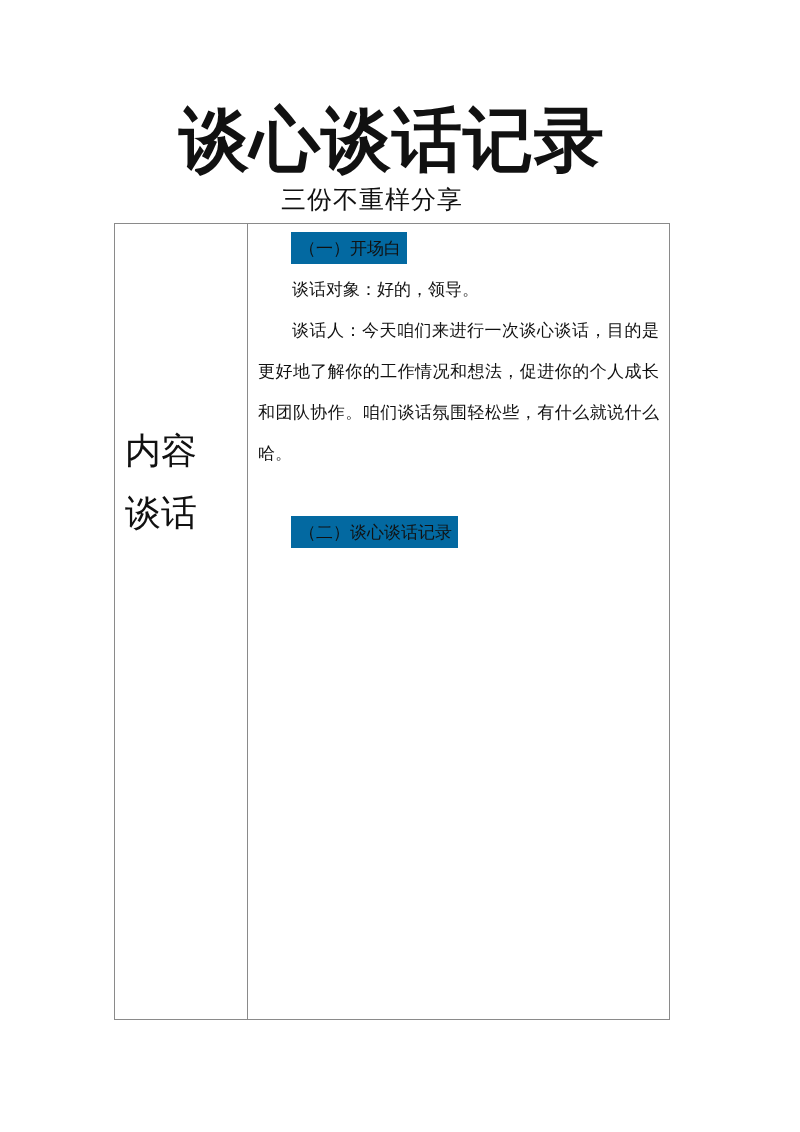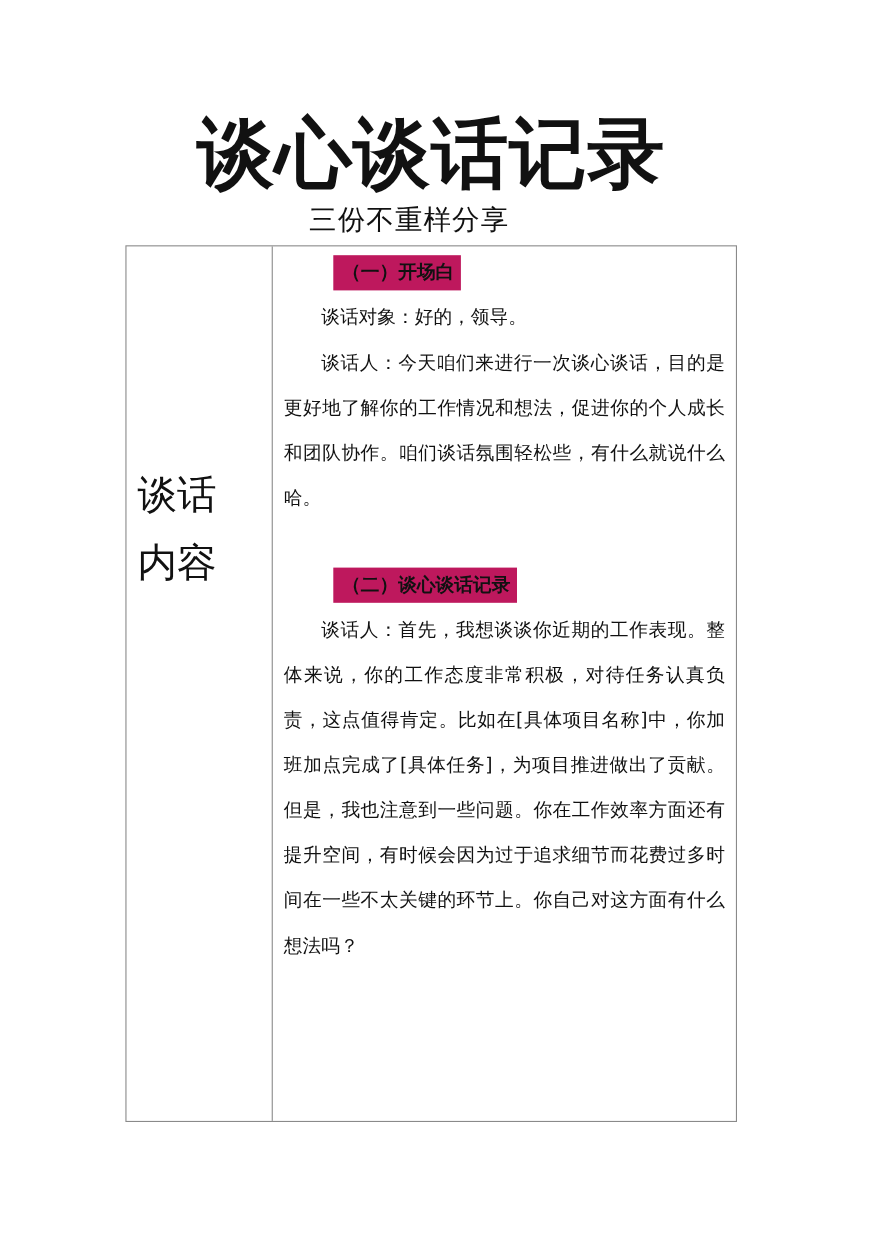--- a/index.html
+++ b/index.html
@@ -7,42 +7,41 @@
          font-family: "DejaVu Sans", "Liberation Sans", sans-serif; color: #111; }
   .title { position: absolute; left: 0; top: 98px; width: 784px; text-align: center;
            font-size: 70px; font-weight: bold; letter-spacing: 1px; line-height: 84px; }
   .subtitle { position: absolute; left: 0; top: 180px; width: 744px; text-align: center;
               font-size: 25px; line-height: 40px; letter-spacing: 1px; }
   .table { position: absolute; left: 114px; top: 223px; width: 556px; height: 797px;
            border: 1px solid #8a8a8a; box-sizing: border-box; display: flex; }
   .left-cell { width: 133px; border-right: 1px solid #8a8a8a; box-sizing: border-box; position: relative; }
   .left-label { position: absolute; left: 10px; top: 196px; font-size: 36px; line-height: 62px; font-weight: normal; }
   .right-cell { flex: 1; padding: 4px 10px 0 10px; box-sizing: border-box; font-size: 17px; line-height: 41px; }
-  .heading { margin-left: 45px; display: inline-block; background: #be185d; padding: 0 6px 0 8px; font-size: 17px; line-height: 32px; margin-top: 2px; margin-bottom: 2px; font-weight: bold; }
+  .heading { margin-left: 33px; display: inline-block; background: #0369a1; padding: 0 6px 0 8px; font-size: 17px; line-height: 32px; margin-top: 2px; margin-bottom: 2px; }
   .para { text-indent: 34px; text-align: justify; margin: 0; }
   .spacer { height: 38px; }
 </style>
 </head>
 <body>
 
 <div class="title">谈心谈话记录</div>
 <div class="subtitle">三份不重样分享</div>
 
 <div class="table">
   <div class="left-cell">
     <div class="left-label">
+      <div>内容</div>
       <div>谈话</div>
-      <div>内容</div>
     </div>
   </div>
   <div class="right-cell">
     <div>
       <span class="heading">（一）开场白</span>
       <p class="para">谈话对象：好的，领导。</p>
       <p class="para">谈话人：今天咱们来进行一次谈心谈话，目的是更好地了解你的工作情况和想法，促进你的个人成长和团队协作。咱们谈话氛围轻松些，有什么就说什么哈。</p>
     </div>
     <div class="spacer"></div>
     <div>
       <span class="heading">（二）谈心谈话记录</span>
-      <p class="para">谈话人：首先，我想谈谈你近期的工作表现。整体来说，你的工作态度非常积极，对待任务认真负责，这点值得肯定。比如在[具体项目名称]中，你加班加点完成了[具体任务]，为项目推进做出了贡献。但是，我也注意到一些问题。你在工作效率方面还有提升空间，有时候会因为过于追求细节而花费过多时间在一些不太关键的环节上。你自己对这方面有什么想法吗？</p>
     </div>
   </div>
 </div>
 
 </body></html>

